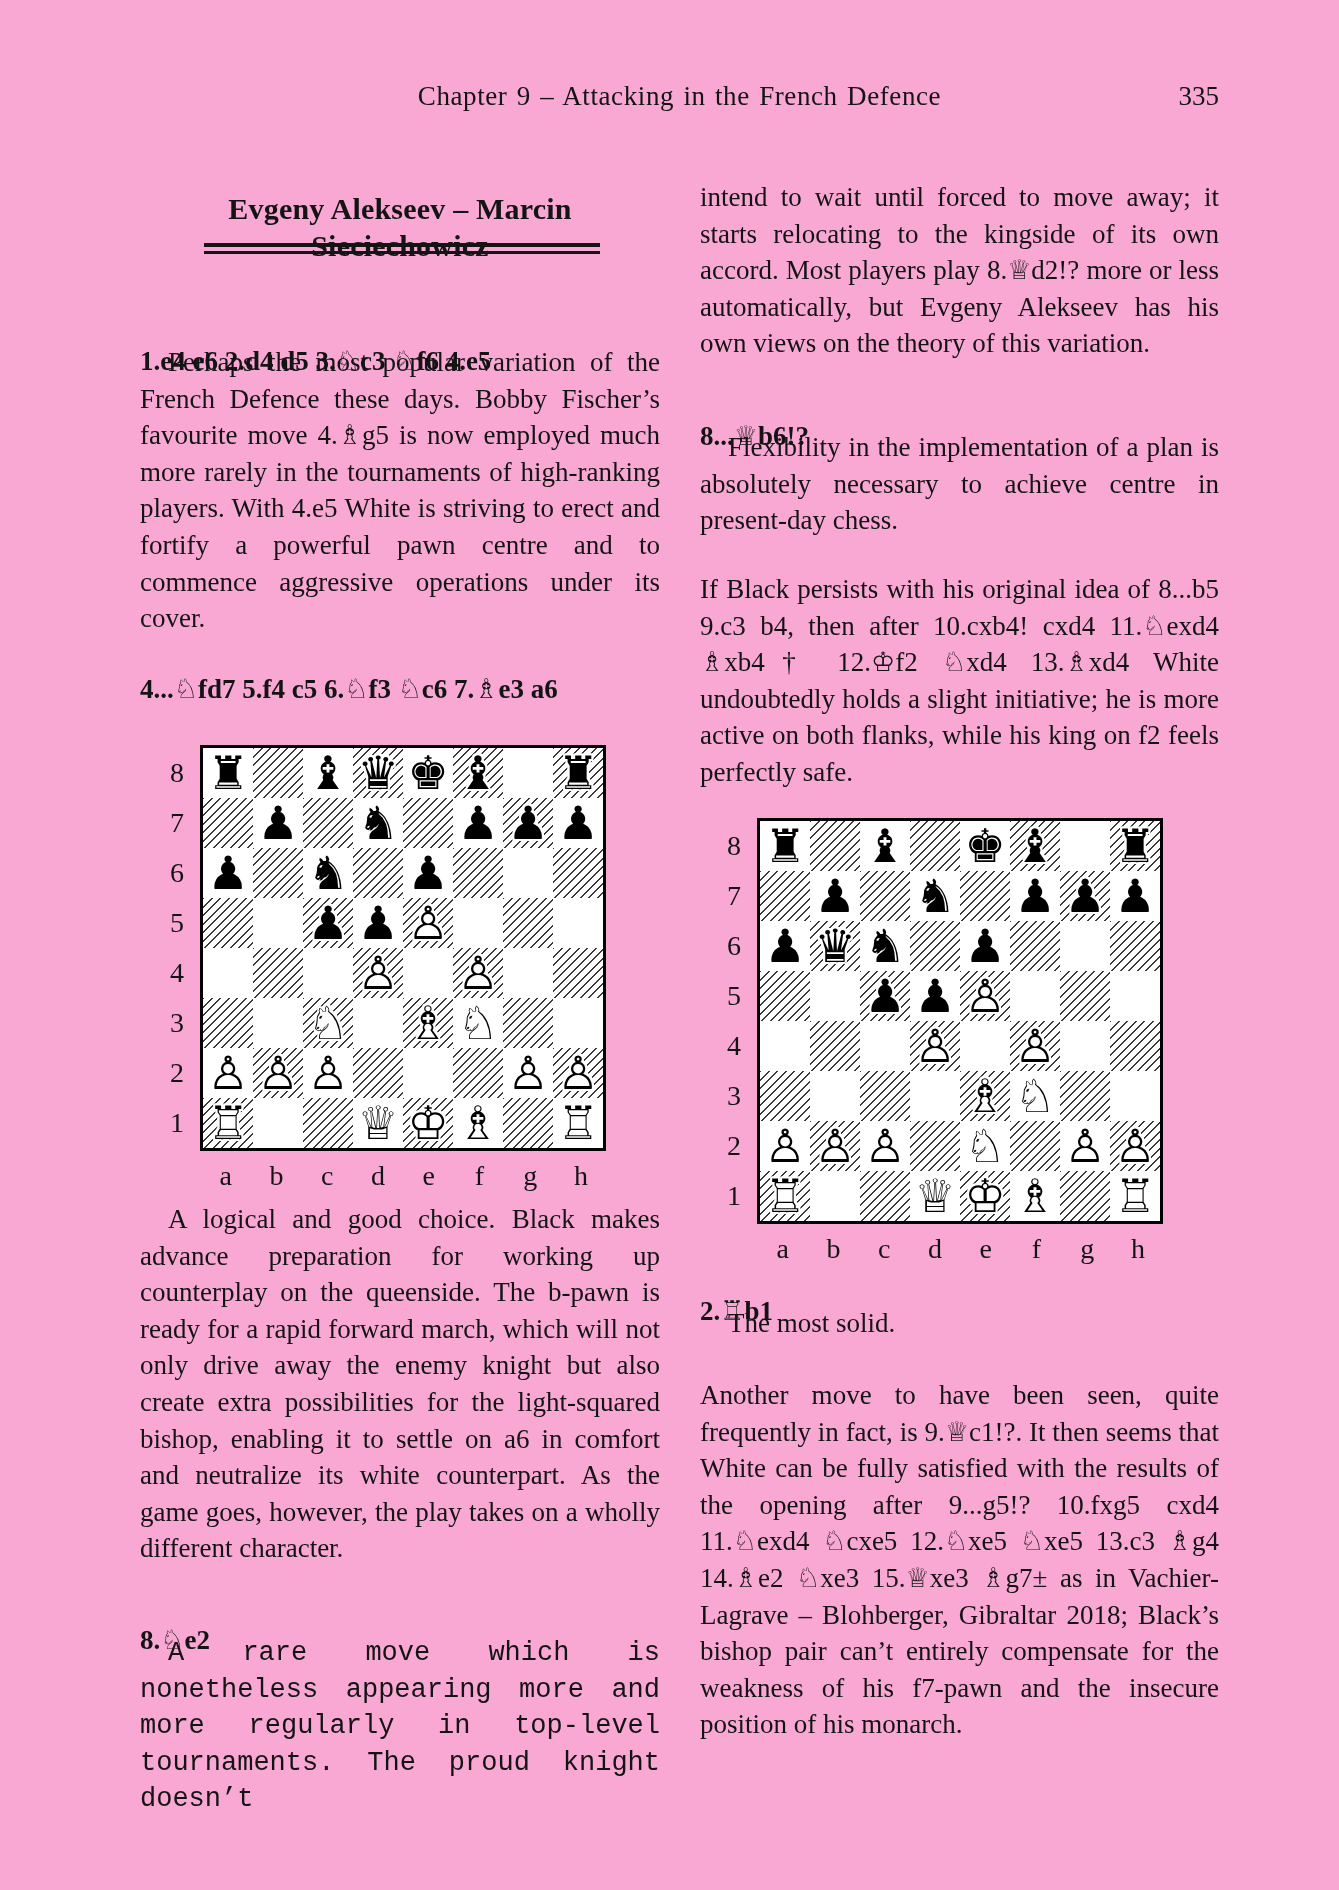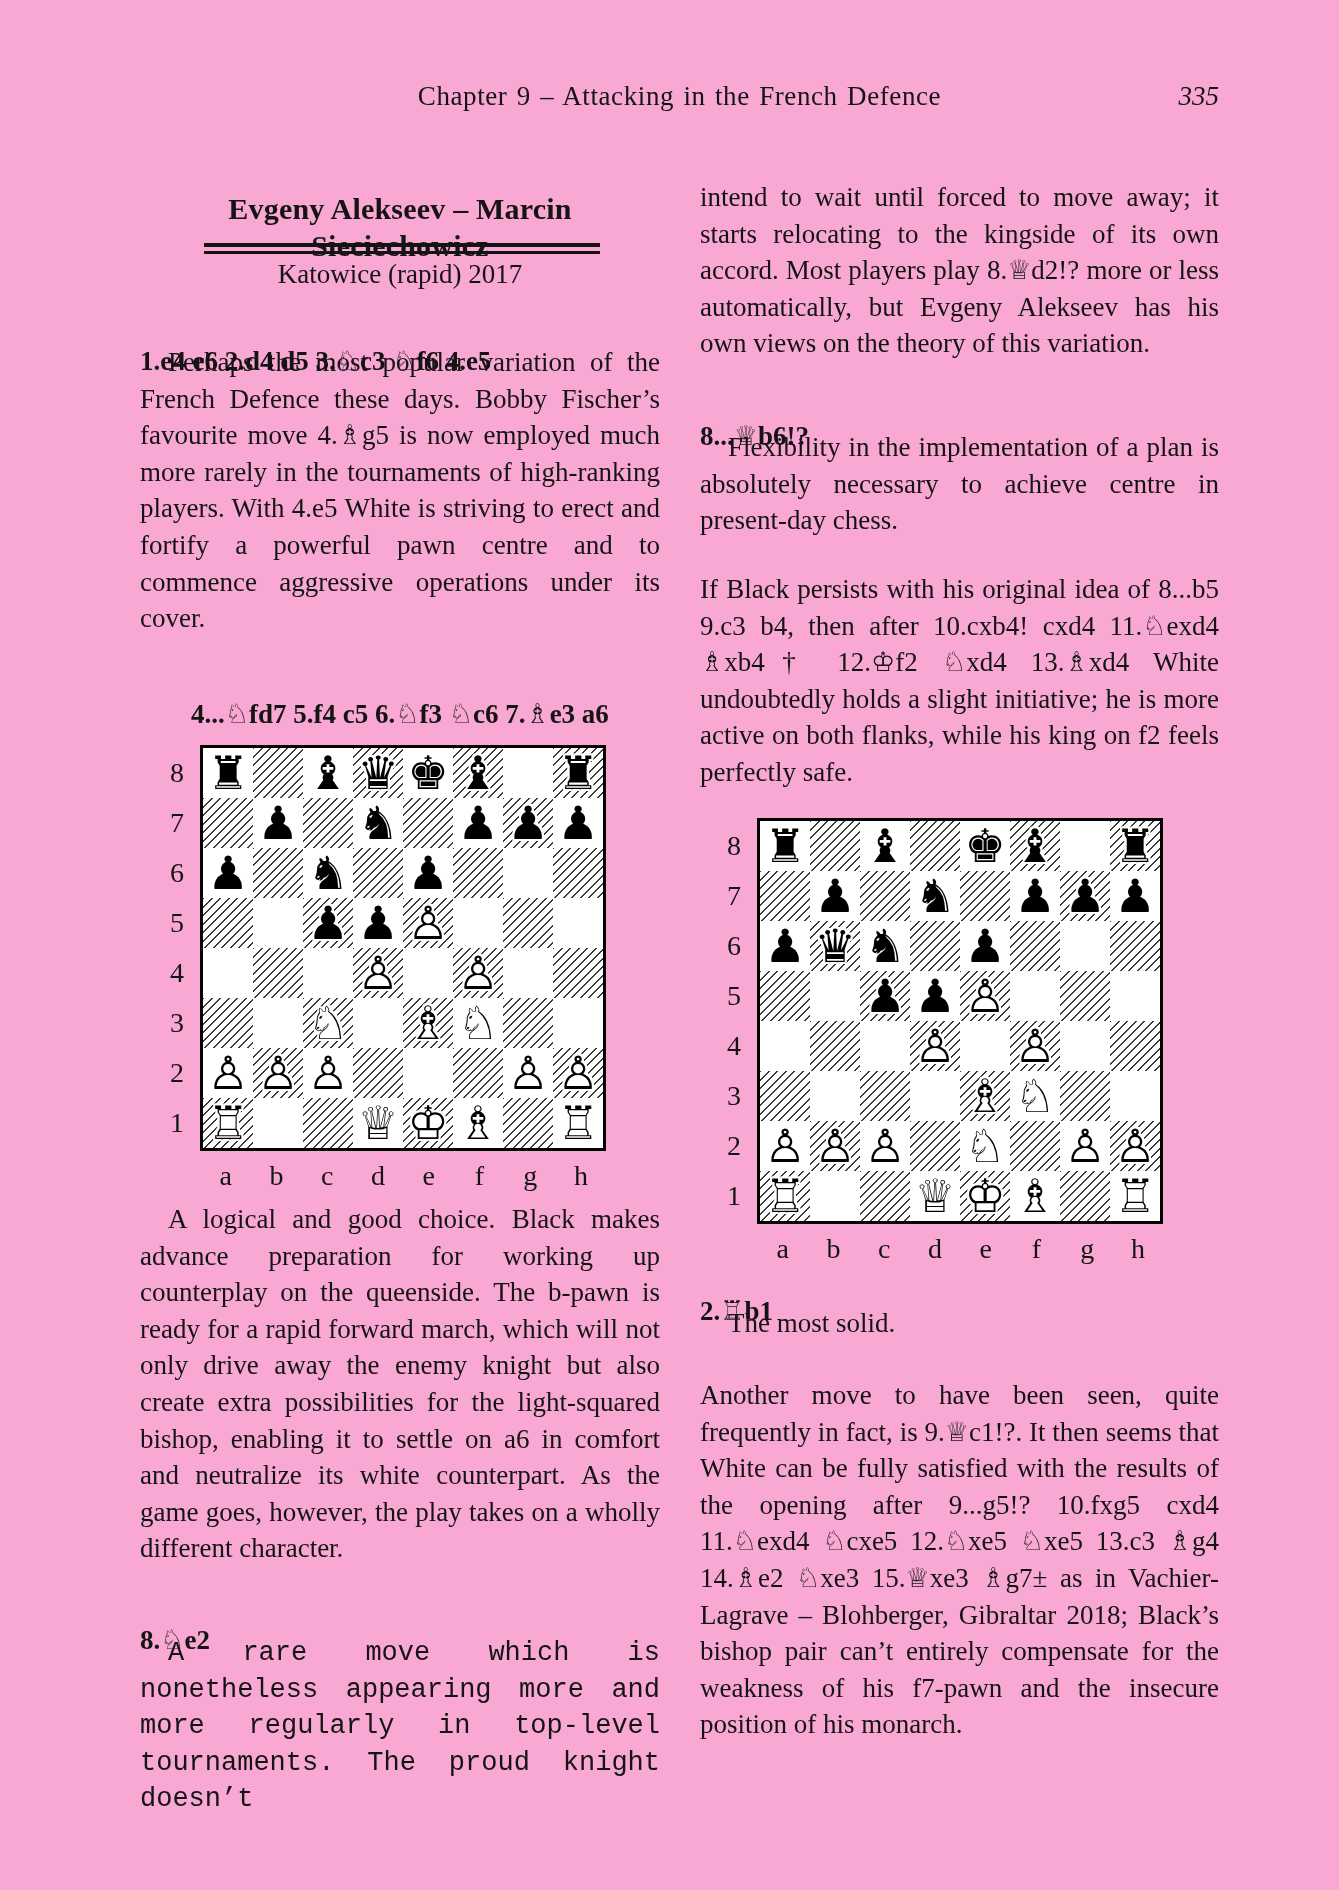--- a/index.html
+++ b/index.html
@@ -3,21 +3,21 @@
 <meta charset="utf-8">
 <style>
   html,body{margin:0;padding:0;background:#ffffff;}
   #page{
     position:relative;width:1339px;height:1890px;background:#f9a8d4;overflow:hidden;
     font-family:"Liberation Serif","DejaVu Sans",serif;color:#141414;
     font-size:27px;line-height:36.6px;
   }
   .hdr{position:absolute;top:78px;left:140px;width:1079px;height:40px;}
   .hdr .htitle{display:block;text-align:center;letter-spacing:0.6px;word-spacing:2px;}
-  .hdr .pageno{position:absolute;right:0;top:0;font-style:italic;}
+  .hdr .pageno{position:absolute;right:0;top:0;}
   .col{position:absolute;top:0;height:1890px;}
   #colL{left:140px;width:520px;}
   #colR{left:700px;width:519px;}
   .blk{position:absolute;left:0;width:100%;}
   .para{text-align:justify;}
   .indent{text-indent:28px;}
   .bold{font-weight:bold;margin-top:25px;}
   .game-title{text-align:center;font-weight:bold;font-size:30px;letter-spacing:0.2px;}
   .rule2{position:absolute;left:64px;width:396px;height:4px;border-top:4px solid #141414;border-bottom:3px solid #141414;}
   .event{text-align:center;}
@@ -49,26 +49,25 @@
 <div id="page">
 
   <div class="hdr">
     <span class="htitle">Chapter 9 – Attacking in the French Defence</span>
     <span class="pageno">335</span>
   </div>
 
   <div class="col" id="colL">
     <div class="blk game-title" style="top:191px;">Evgeny Alekseev – Marcin Sieciechowicz</div>
     <div class="rule2" style="top:243px;"></div>
-    <div class="blk event" style="top:256px;">Katowice (rapid) 2017</div>
 
     <div class="blk bold" style="top:318px;">1.e4 e6 2.d4 d5 3.♘c3 ♘f6 4.e5</div>
     <div class="blk para indent" style="top:344px;">Perhaps the most popular variation of the French Defence these days. Bobby Fischer’s favourite move 4.♗g5 is now employed much more rarely in the tournaments of high-ranking players. With 4.e5 White is striving to erect and fortify a powerful pawn centre and to commence aggressive operations under its cover.</div>
 
-    <div class="blk bold" style="top:671px;text-align:center;">4...♘fd7 5.f4 c5 6.♘f3 ♘c6 7.♗e3 a6</div>
+    <div class="blk bold" style="top:646px;">4...♘fd7 5.f4 c5 6.♘f3 ♘c6 7.♗e3 a6</div>
 
     <div class="ranks" style="left:16px;top:748px;">
         <div>8</div>
         <div>7</div>
         <div>6</div>
         <div>5</div>
         <div>4</div>
         <div>3</div>
         <div>2</div>
         <div>1</div>

